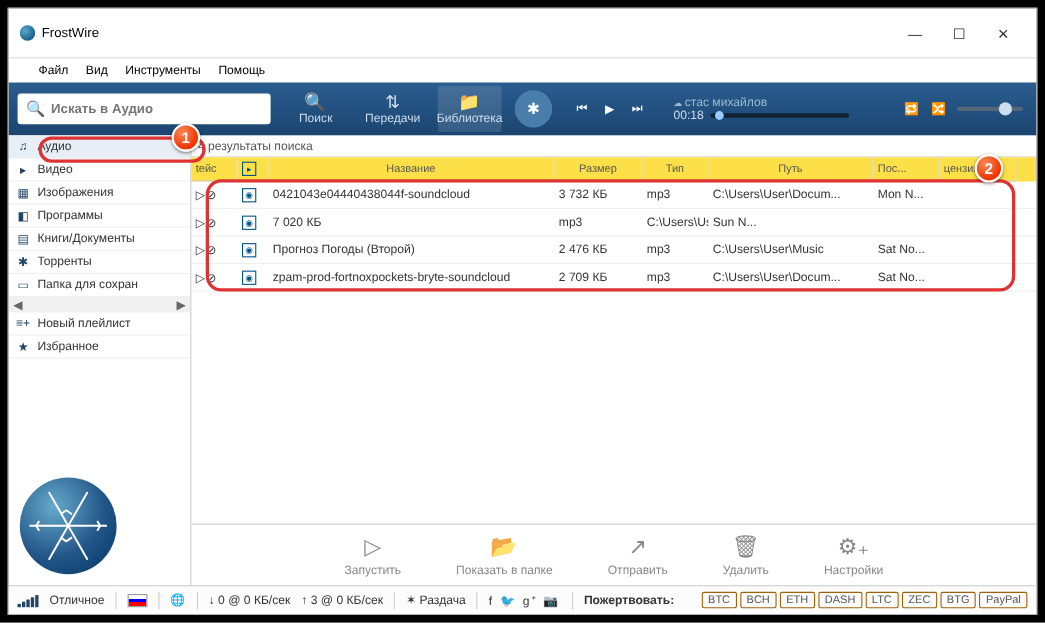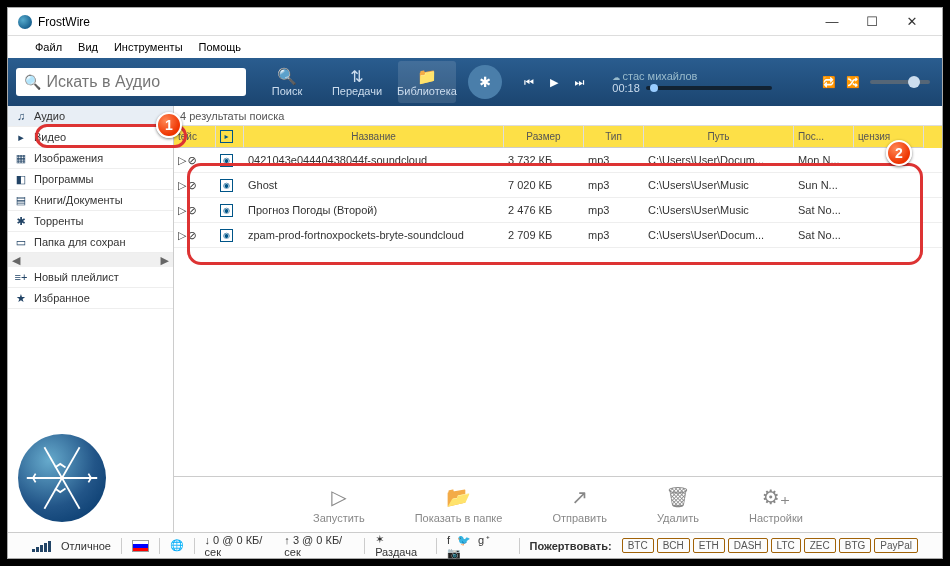--- a/index.html
+++ b/index.html
@@ -1,27 +1,27 @@
 <!DOCTYPE html>
 <html><head>
 <meta charset="utf-8">
 <style>
 * { box-sizing: border-box; margin: 0; padding: 0; font-family: Arial, sans-serif; font-size: 11px; }
 body { background: #000; width: 950px; height: 566px; padding: 7px; position: relative; }
 .window { background: #fff; width: 100%; height: 100%; border: 1px solid #aaa; display: flex; flex-direction: column; }
-.titlebar { height: 28px; display: flex; align-items: center; padding: 0 10px; border-bottom: 1px solid #ddd; }
+.titlebar { height: 45px; display: flex; align-items: center; padding: 0 10px; border-bottom: 1px solid #ddd; }
 .titlebar .icon { width: 14px; height: 14px; border-radius: 50%; background: radial-gradient(circle at 35% 35%, #5ac, #047); margin-right: 6px; }
 .titlebar .title { flex: 1; font-size: 12px; }
 .wbtn { width: 40px; height: 28px; display: flex; align-items: center; justify-content: center; color: #333; font-size: 13px; }
 .menubar { height: 22px; display: flex; align-items: center; padding: 0 20px; gap: 2px; }
 .menubar span { padding: 2px 7px; font-size: 11px; }
 .toolbar { background: linear-gradient(#2a5d8f, #1b4570); height: 48px; display: flex; align-items: center; padding: 0 8px; gap: 12px; color: #fff; position: relative; }
 .search { background: #fff; border-radius: 3px; height: 28px; width: 230px; display: flex; align-items: center; padding: 0 8px; }
 .search .mag { color: #888; font-size: 14px; margin-right: 5px; }
-.search input { border: none; outline: none; flex: 1; font-size: 16px; color: #888; background: transparent; }
+.search input { border: none; outline: none; flex: 1; font-size: 12px; color: #888; background: transparent; font-weight: bold; }
 .tbtn { display: flex; flex-direction: column; align-items: center; justify-content: center; width: 58px; height: 42px; font-size: 9px; color: #cde; }
 .tbtn .ic { font-size: 16px; height: 18px; display: flex; align-items: center; justify-content: center; }
 .tbtn.active { background: rgba(255,255,255,.12); border-radius: 3px; }
 .roundic { width: 34px; height: 34px; border-radius: 50%; background: #4a7eaa; display: flex; align-items: center; justify-content: center; font-size: 14px; color: #fff; }
 .pctrl { display: flex; gap: 16px; align-items: center; font-size: 16px; margin-left: 10px; }
 .nowplay { flex: 1; margin-left: 16px; color: #cde; font-size: 10px; max-width: 160px; }
 .nowplay .pbar { height: 4px; background: #123; border-radius: 2px; margin-top: 4px; position: relative; }
 .nowplay .pbar::after { content:''; position:absolute; left:3%; top:-2px; width:8px; height:8px; border-radius:50%; background:#9cf; }
 .rctrl { display: flex; gap: 10px; align-items: center; font-size: 14px; margin-left: auto; margin-right: 4px; }
 .vslider { width: 60px; height: 4px; background: #567; border-radius: 2px; position: relative; }
@@ -45,21 +45,21 @@
 .grid.row { border-bottom: 1px solid #eee; }
 .grid.row > div { height: 24px; display: flex; align-items: center; padding: 0 4px; font-size: 11px; color: #333; overflow: hidden; white-space: nowrap; text-overflow: ellipsis; }
 .rowic { color: #246; font-size: 11px; letter-spacing: -1px; }
 .sq { width: 13px; height: 13px; border: 1.5px solid #058; color:#058; display:inline-flex; align-items:center; justify-content:center; font-size:8px; }
 .table-area { flex: 1; overflow: auto; position: relative; }
 
 .actionbar { height: 56px; border-top: 1px solid #ccc; display: flex; justify-content: center; align-items: center; gap: 50px; color: #888; }
 .abtn { display: flex; flex-direction: column; align-items: center; gap: 3px; font-size: 10px; }
 .abtn .ic { font-size: 20px; }
 
-.statusbar { height: 26px; border-top: 1px solid #ccc; display: flex; align-items: center; padding: 0 24px; gap: 10px; font-size: 10px; color: #333; background:#fcfcfc; }
+.statusbar { height: 26px; border-top: 1px solid #ccc; display: flex; align-items: center; padding: 0 8px; gap: 10px; font-size: 10px; color: #333; background:#fcfcfc; }
 .statusbar .sep { width:1px; height:16px; background:#ccc; }
 .flag { width:18px; height:12px; display:inline-block; background:linear-gradient(#fff 33%, #00f 33% 66%, #f00 66%); border:1px solid #999; }
 .cryptos { display:flex; gap:3px; margin-left:auto; }
 .cbtn { border:1px solid #a16207; padding:1px 5px; border-radius:2px; font-size:10px; color:#555; }
 .sig { display:inline-flex; gap:1px; align-items:flex-end; height:12px; }
 .sig i { width:3px; background:#246; display:inline-block; }
 
 .callout { position:absolute; border:3px solid #d33; border-radius:14px; pointer-events:none; }
 .callout.n1 { left:35px; top:124px; width:152px; height:24px; }
 .callout.n2 { left:187px; top:163px; width:736px; height:102px; }
@@ -206,21 +206,20 @@
   <div>mp3</div>
   <div>C:\Users\User\Docum...</div>
   <div>Mon N...</div>
   <div></div>
           </div>
           <div class="grid row">
             <div class="rowic">▷ ⊘</div>
   <div>
               <span class="sq">◉</span>
             </div>
-  <div>Ghost</div>
   <div>7 020 КБ</div>
   <div>mp3</div>
   <div>C:\Users\User\Music</div>
   <div>Sun N...</div>
   <div></div>
           </div>
           <div class="grid row">
             <div class="rowic">▷ ⊘</div>
   <div>
               <span class="sq">◉</span>

